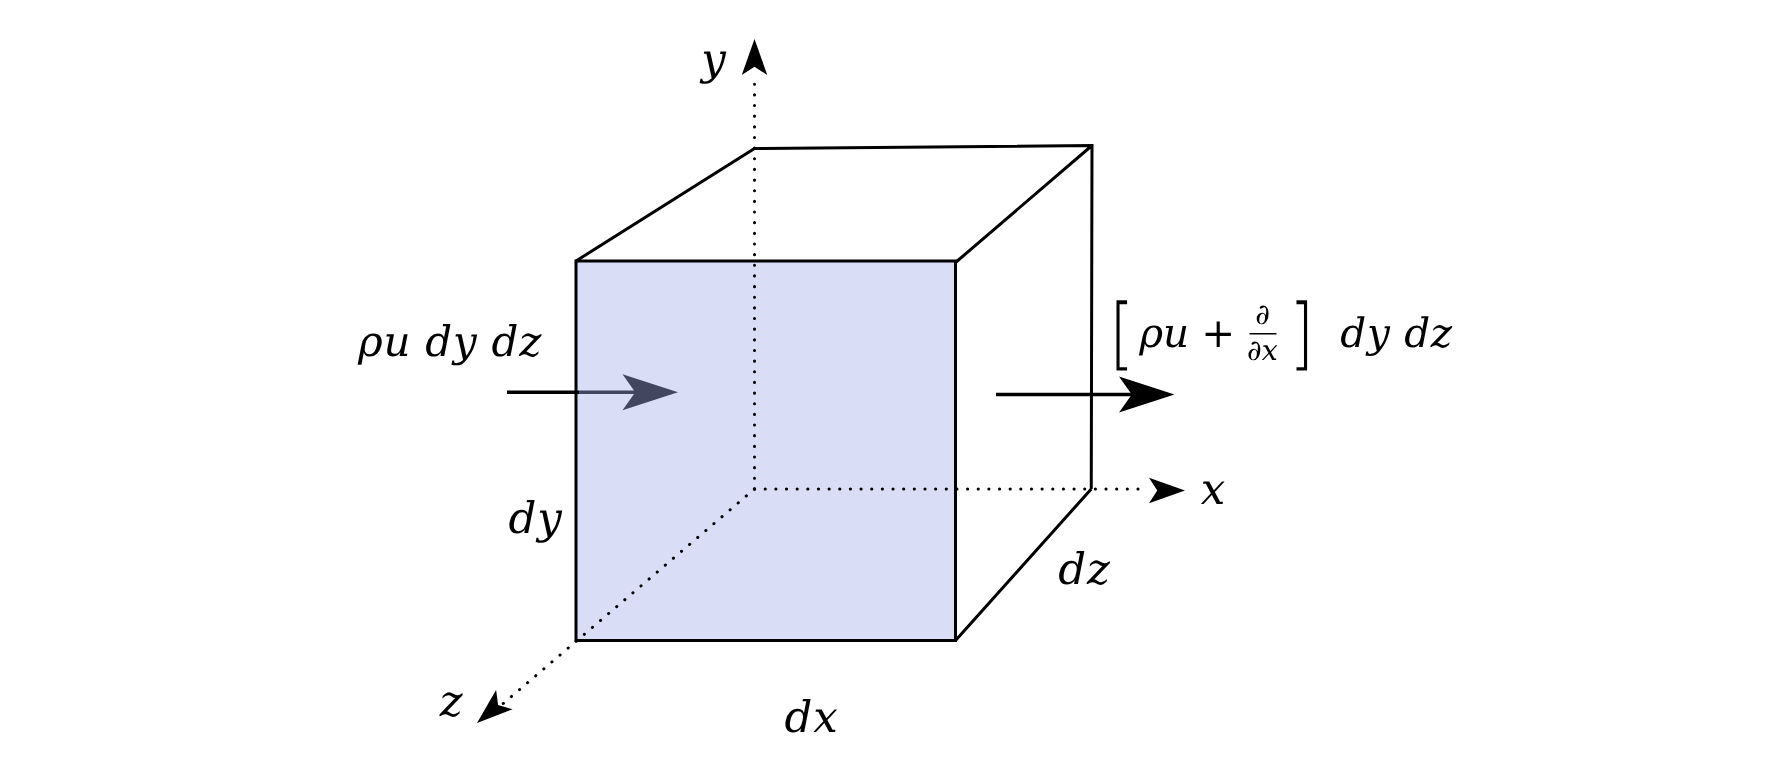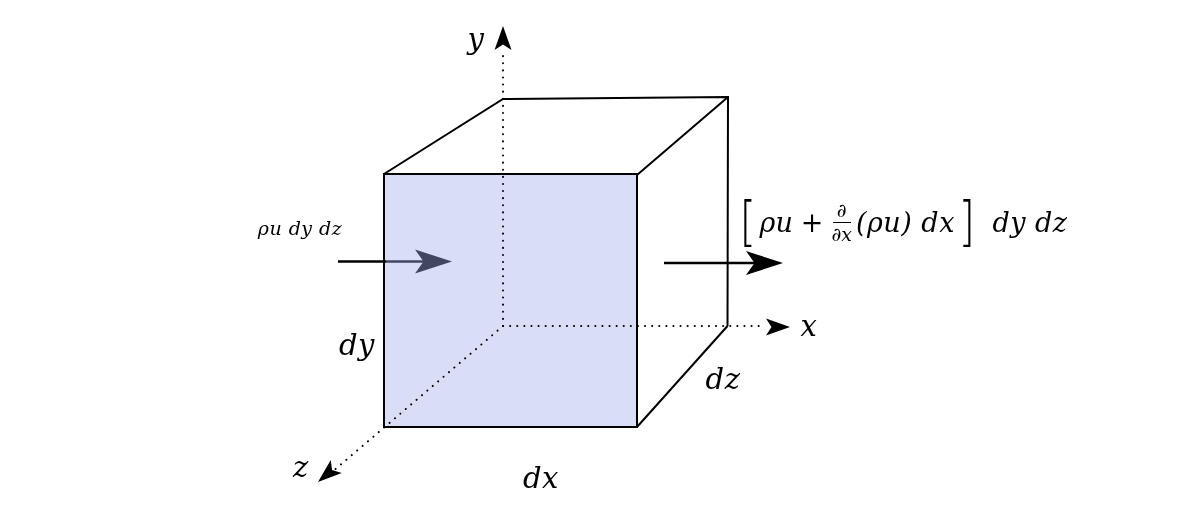--- a/index.html
+++ b/index.html
@@ -22,21 +22,21 @@
   }
   .math-label {
     position: absolute;
     transform: translate(-50%, -50%);
     font: italic 29px "DejaVu Serif", serif;
     color: #000;
     white-space: nowrap;
     letter-spacing: 0.5px;
   }
   .math-label.small {
-    font-size: 19px;
+    font-size: 28px;
     text-align: center;
   }
   .formula {
     position: absolute;
     left: 738px;
     top: 222px;
     transform: translateY(-50%);
     display: flex;
     align-items: center;
     font: italic 27px "DejaVu Serif", serif;
@@ -122,18 +122,17 @@
   <div class="math-label" style="left:301px; top:467px;">z</div>
 
   <div class="formula">
     <span class="bracket left">[</span>
     <span>ρu</span>
     <span class="plus">+</span>
     <span class="frac">
       <span class="num">∂</span>
       <span class="den">∂x</span>
     </span>
-    <span class="flux-term">(ρu) dx</span>
     <span class="bracket right">]</span>
     <span class="area-term">dy dz</span>
   </div>
 
 </div>
 
 </body></html>

